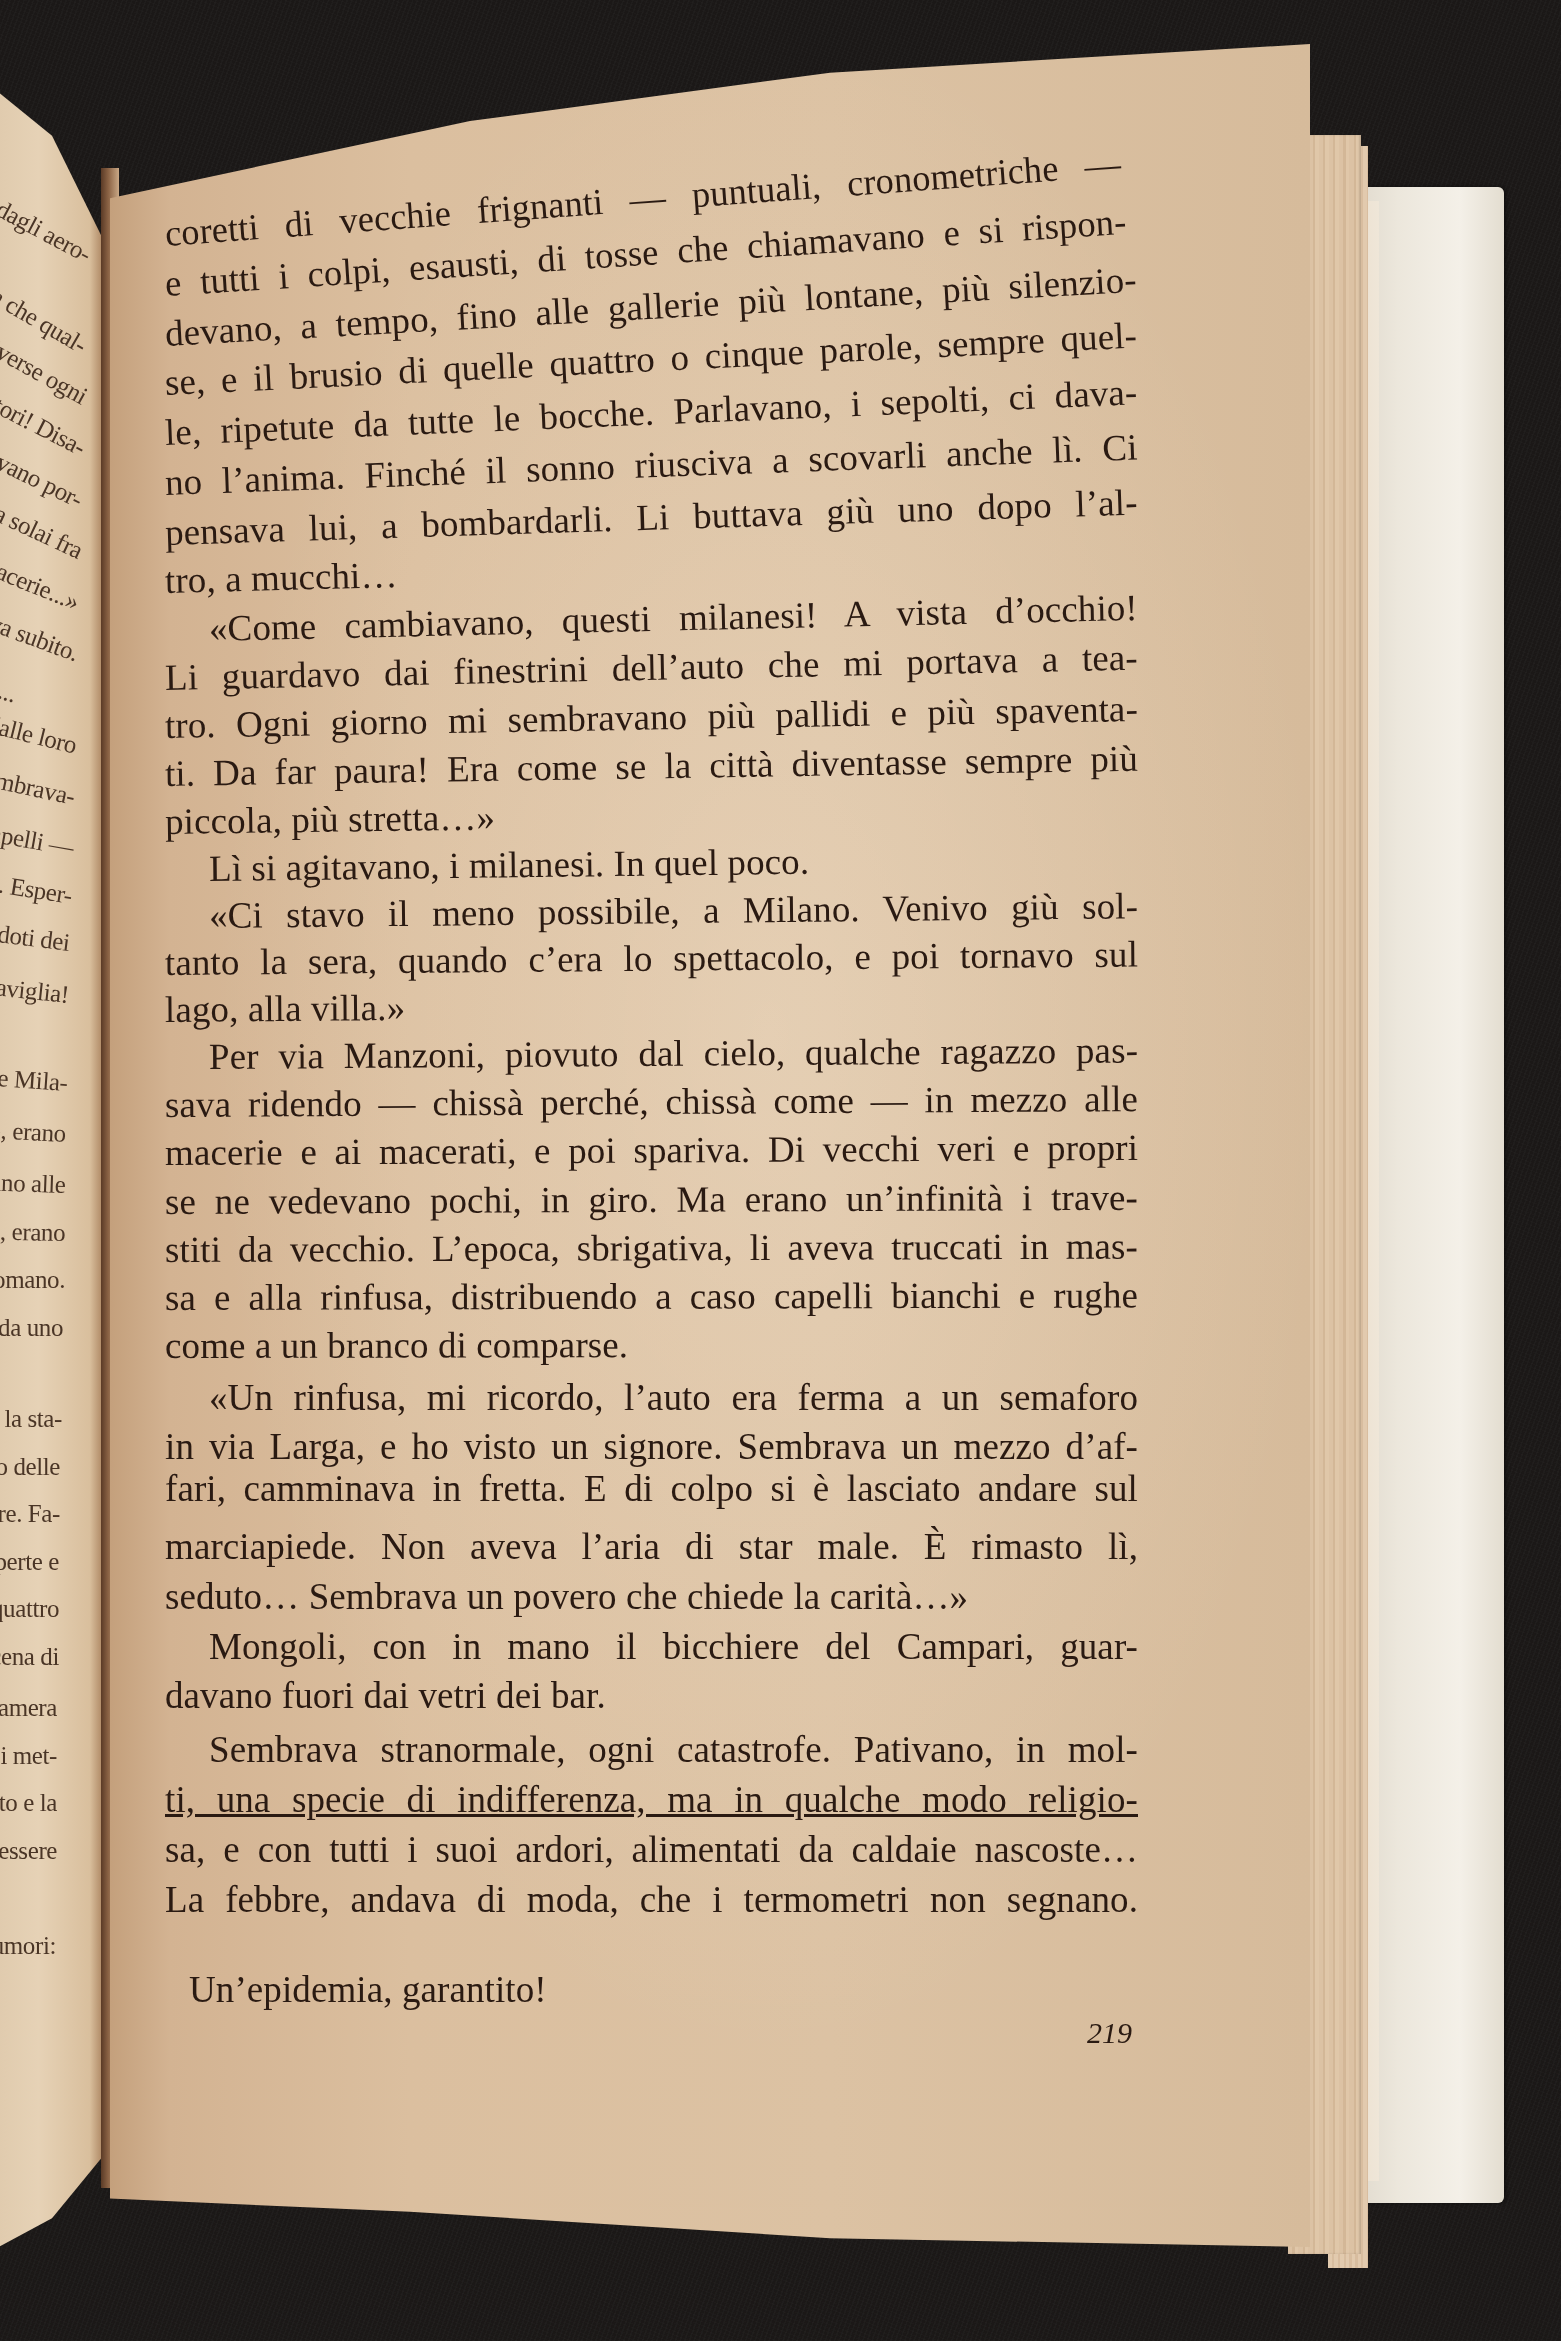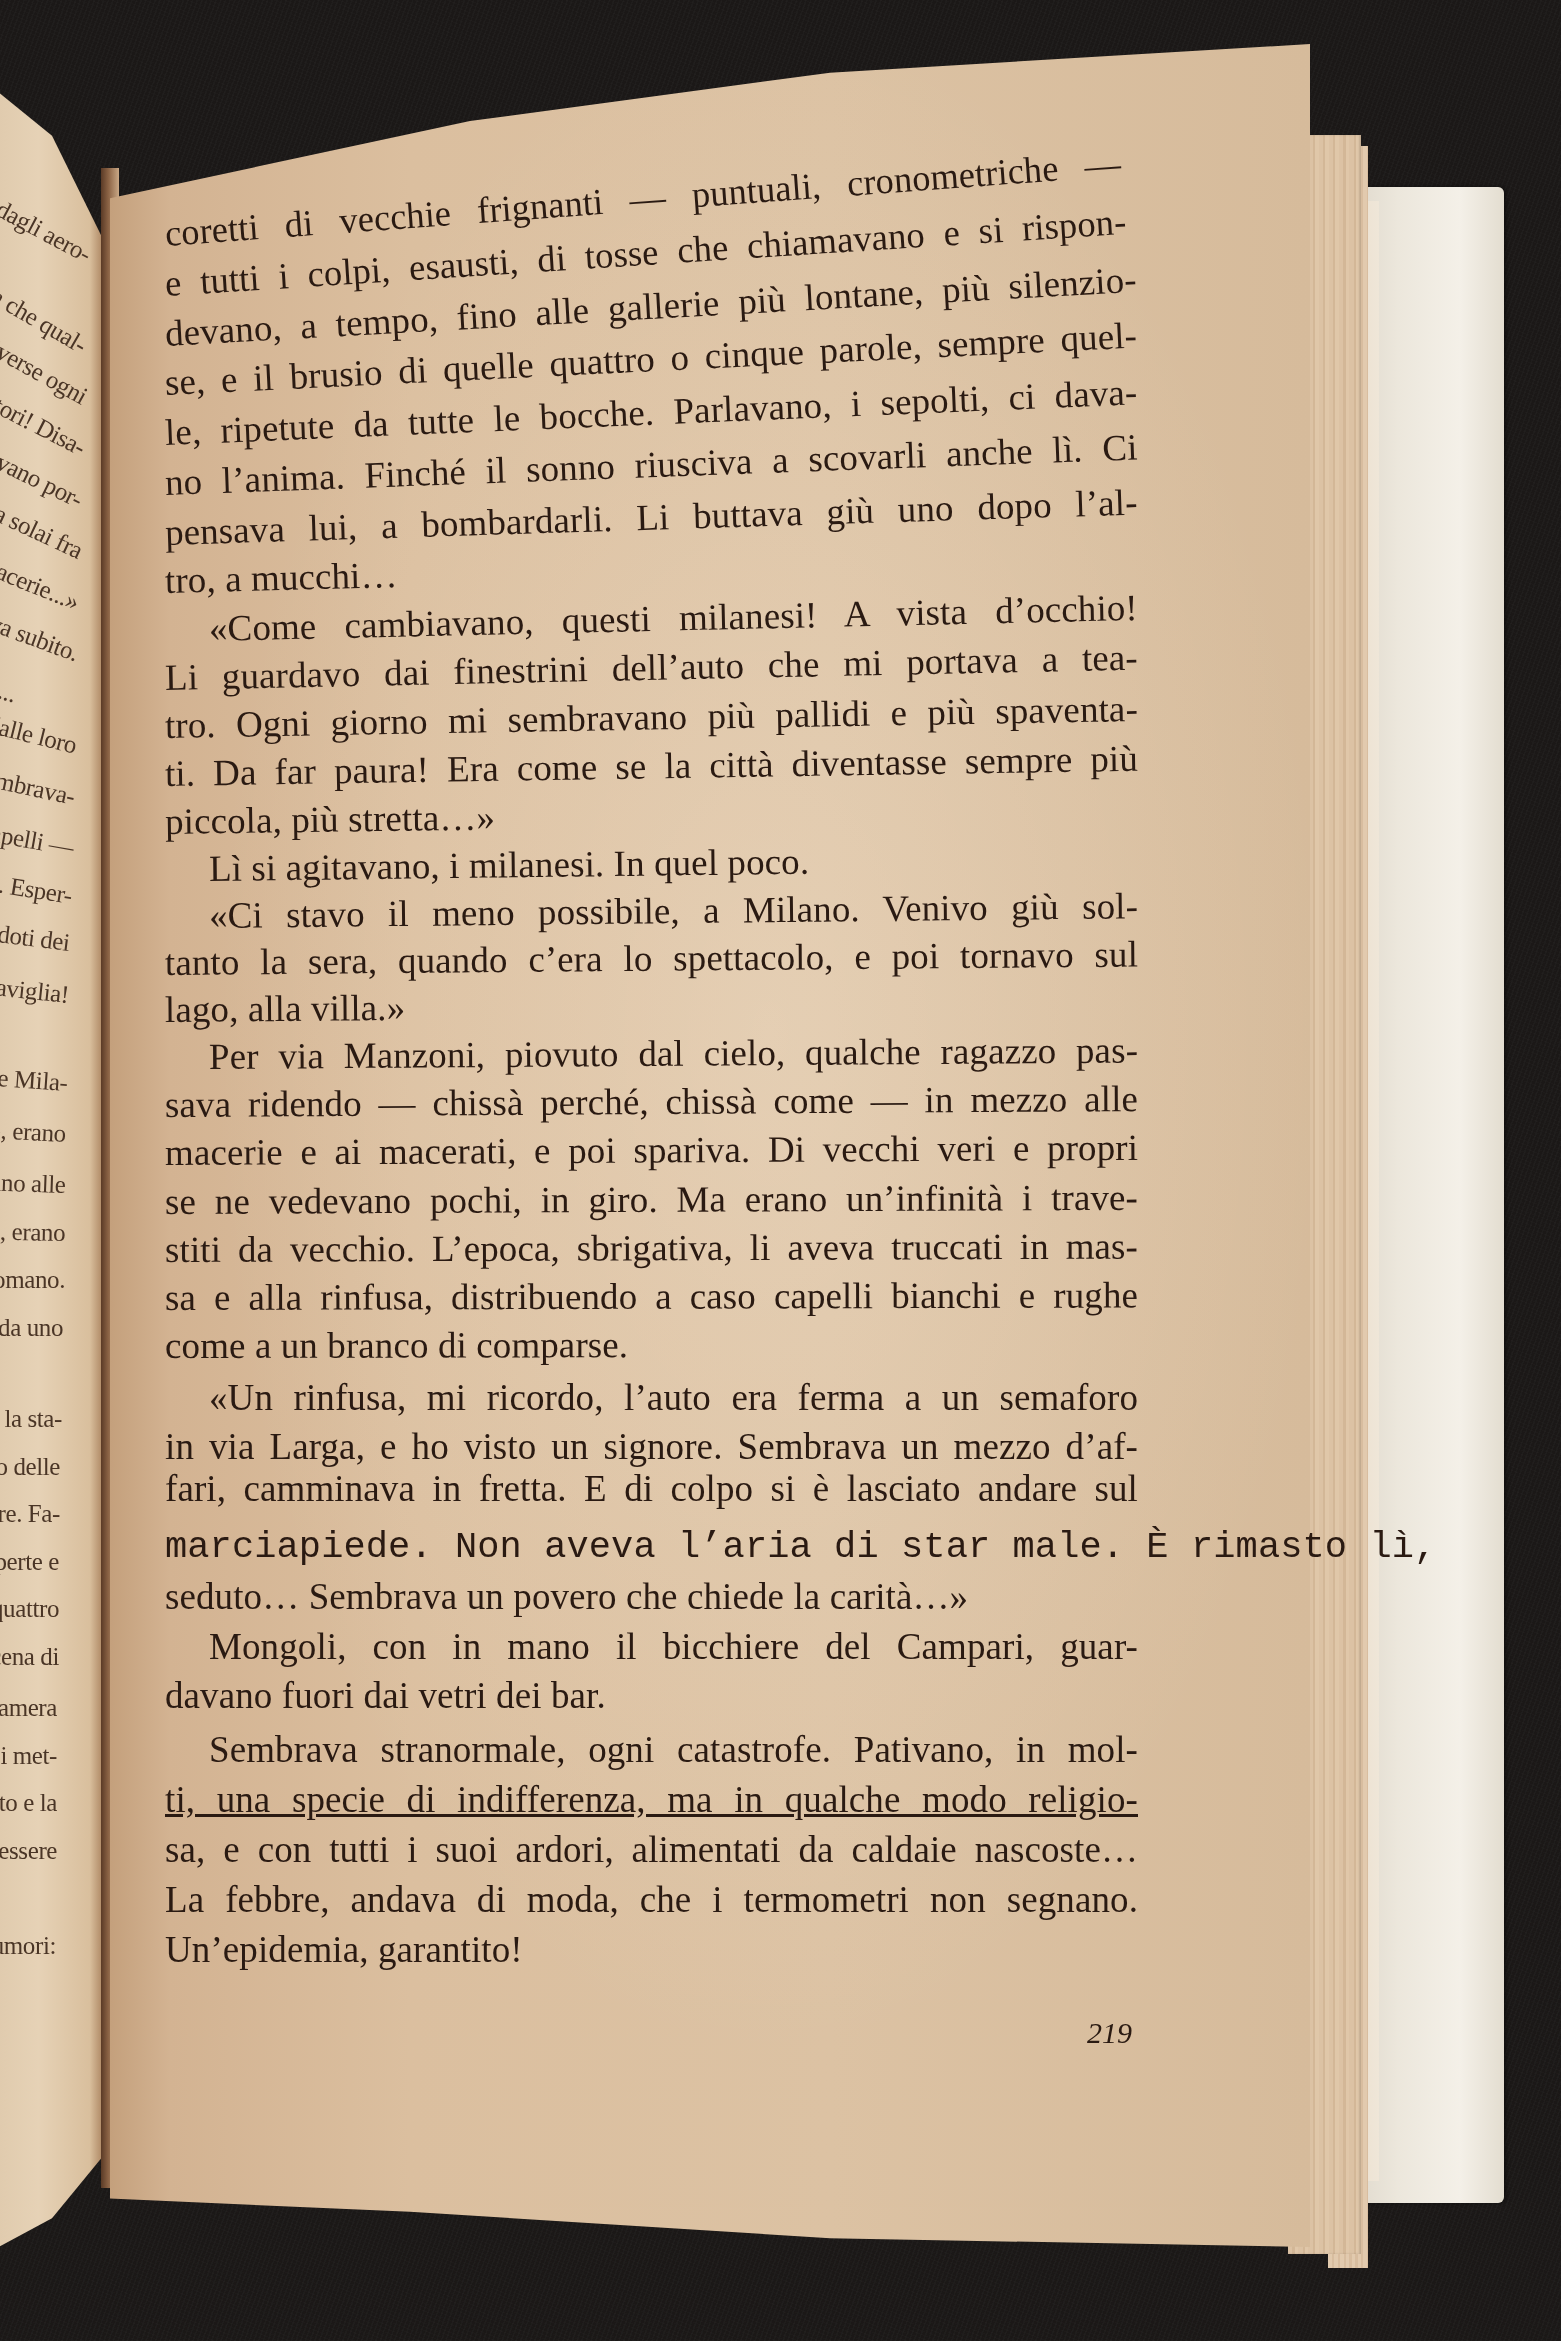--- a/index.html
+++ b/index.html
@@ -231,26 +231,26 @@
     <div class="line indent" style="top:823px; transform:rotate(-0.4deg);">Per via Manzoni, piovuto dal cielo, qualche ragazzo pas-</div>
     <div class="line" style="top:871px; transform:rotate(-0.35deg);">sava ridendo — chissà perché, chissà come — in mezzo alle</div>
     <div class="line" style="top:919px; transform:rotate(-0.3deg);">macerie e ai macerati, e poi spariva. Di vecchi veri e propri</div>
     <div class="line" style="top:968px; transform:rotate(-0.25deg);">se ne vedevano pochi, in giro. Ma erano un’infinità i trave-</div>
     <div class="line" style="top:1016px; transform:rotate(-0.2deg);">stiti da vecchio. L’epoca, sbrigativa, li aveva truccati in mas-</div>
     <div class="line" style="top:1064px; transform:rotate(-0.15deg);">sa e alla rinfusa, distribuendo a caso capelli bianchi e rughe</div>
     <div class="line last" style="top:1112px; transform:rotate(-0.1deg);">come a un branco di comparse.</div>
     <div class="line indent" style="top:1164px;">«Un rinfusa, mi ricordo, l’auto era ferma a un semaforo</div>
     <div class="line" style="top:1213px;">in via Larga, e ho visto un signore. Sembrava un mezzo d’af-</div>
     <div class="line" style="top:1255px;">fari, camminava in fretta. E di colpo si è lasciato andare sul</div>
-    <div class="line" style="top:1313px;font-family:Liberation Mono, monospace;">marciapiede. Non aveva l’aria di star male. È rimasto lì,</div>
+    <div class="line" style="top:1313px;">marciapiede. Non aveva l’aria di star male. È rimasto lì,</div>
     <div class="line last" style="top:1363px;">seduto… Sembrava un povero che chiede la carità…»</div>
     <div class="line indent" style="top:1413px;">Mongoli, con in mano il bicchiere del Campari, guar-</div>
     <div class="line last" style="top:1462px;">davano fuori dai vetri dei bar.</div>
     <div class="line indent" style="top:1516px;">Sembrava stranormale, ogni catastrofe. Pativano, in mol-</div>
     <div class="line" style="top:1566px;text-decoration:underline;">ti, una specie di indifferenza, ma in qualche modo religio-</div>
     <div class="line" style="top:1616px;">sa, e con tutti i suoi ardori, alimentati da caldaie nascoste…</div>
     <div class="line" style="top:1666px;">La febbre, andava di moda, che i termometri non segnano.</div>
-    <div class="line last" style="top:1716px;">Un’epidemia, garantito!</div>
+    <div class="line last" style="top:1756px;margin-left:24px;">Un’epidemia, garantito!</div>
   </div>
 
   <div class="page-number">219</div>
 </div>
 
 
 </body></html>

